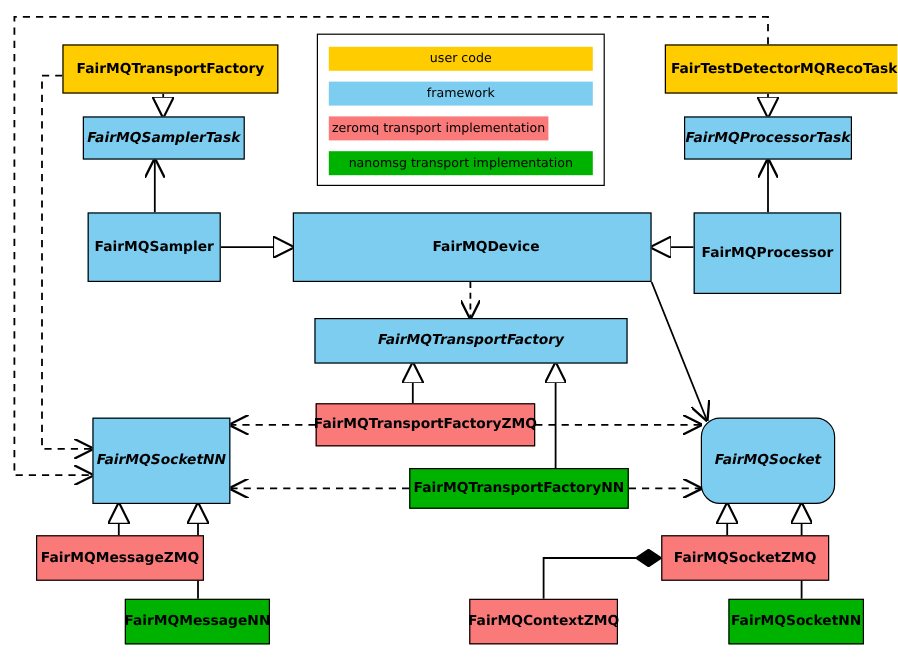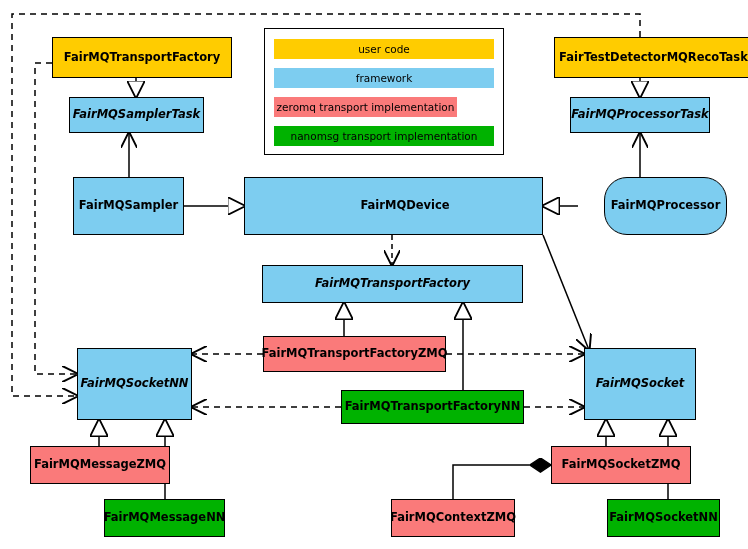--- a/index.html
+++ b/index.html
@@ -90,36 +90,36 @@
       </div>
       <div class="node c-frame abstract" style="left: 570px; top: 97px; width: 140px; height: 36px;">
         <span>FairMQProcessorTask</span>
       </div>
       <div class="node c-frame" style="left: 73px; top: 177px; width: 111px; height: 58px;">
         <span>FairMQSampler</span>
       </div>
       <div class="node c-frame" style="left: 244px; top: 177px; width: 299px; height: 58px; padding-left: 27px;">
         <span>FairMQDevice</span>
       </div>
-      <div class="node c-frame" style="left: 604px; top: 177px; width: 123px; height: 58px; border-radius: 23px;">
+      <div class="node c-frame" style="left: 578px; top: 177px; width: 123px; height: 68px;">
         <span>FairMQProcessor</span>
       </div>
       <div class="node c-frame abstract" style="left: 262px; top: 265px; width: 261px; height: 38px;">
         <span>FairMQTransportFactory</span>
       </div>
       <div class="node c-zmq" style="left: 263px; top: 336px; width: 183px; height: 36px;">
         <span>FairMQTransportFactoryZMQ</span>
       </div>
       <div class="node c-nn" style="left: 341px; top: 390px; width: 183px; height: 34px;">
         <span>FairMQTransportFactoryNN</span>
       </div>
       <div class="node c-frame abstract" style="left: 77px; top: 348px; width: 115px; height: 72px;">
         <span>FairMQSocketNN</span>
       </div>
-      <div class="node c-frame abstract" style="left: 584px; top: 348px; width: 112px; height: 72px;">
+      <div class="node c-frame abstract" style="left: 584px; top: 348px; width: 112px; height: 72px; border-radius: 16px;">
         <span>FairMQSocket</span>
       </div>
       <div class="node c-zmq" style="left: 30px; top: 446px; width: 140px; height: 38px;">
         <span>FairMQMessageZMQ</span>
       </div>
       <div class="node c-nn" style="left: 104px; top: 499px; width: 121px; height: 38px;">
         <span>FairMQMessageNN</span>
       </div>
       <div class="node c-zmq" style="left: 551px; top: 446px; width: 140px; height: 38px;">
         <span>FairMQSocketZMQ</span>

